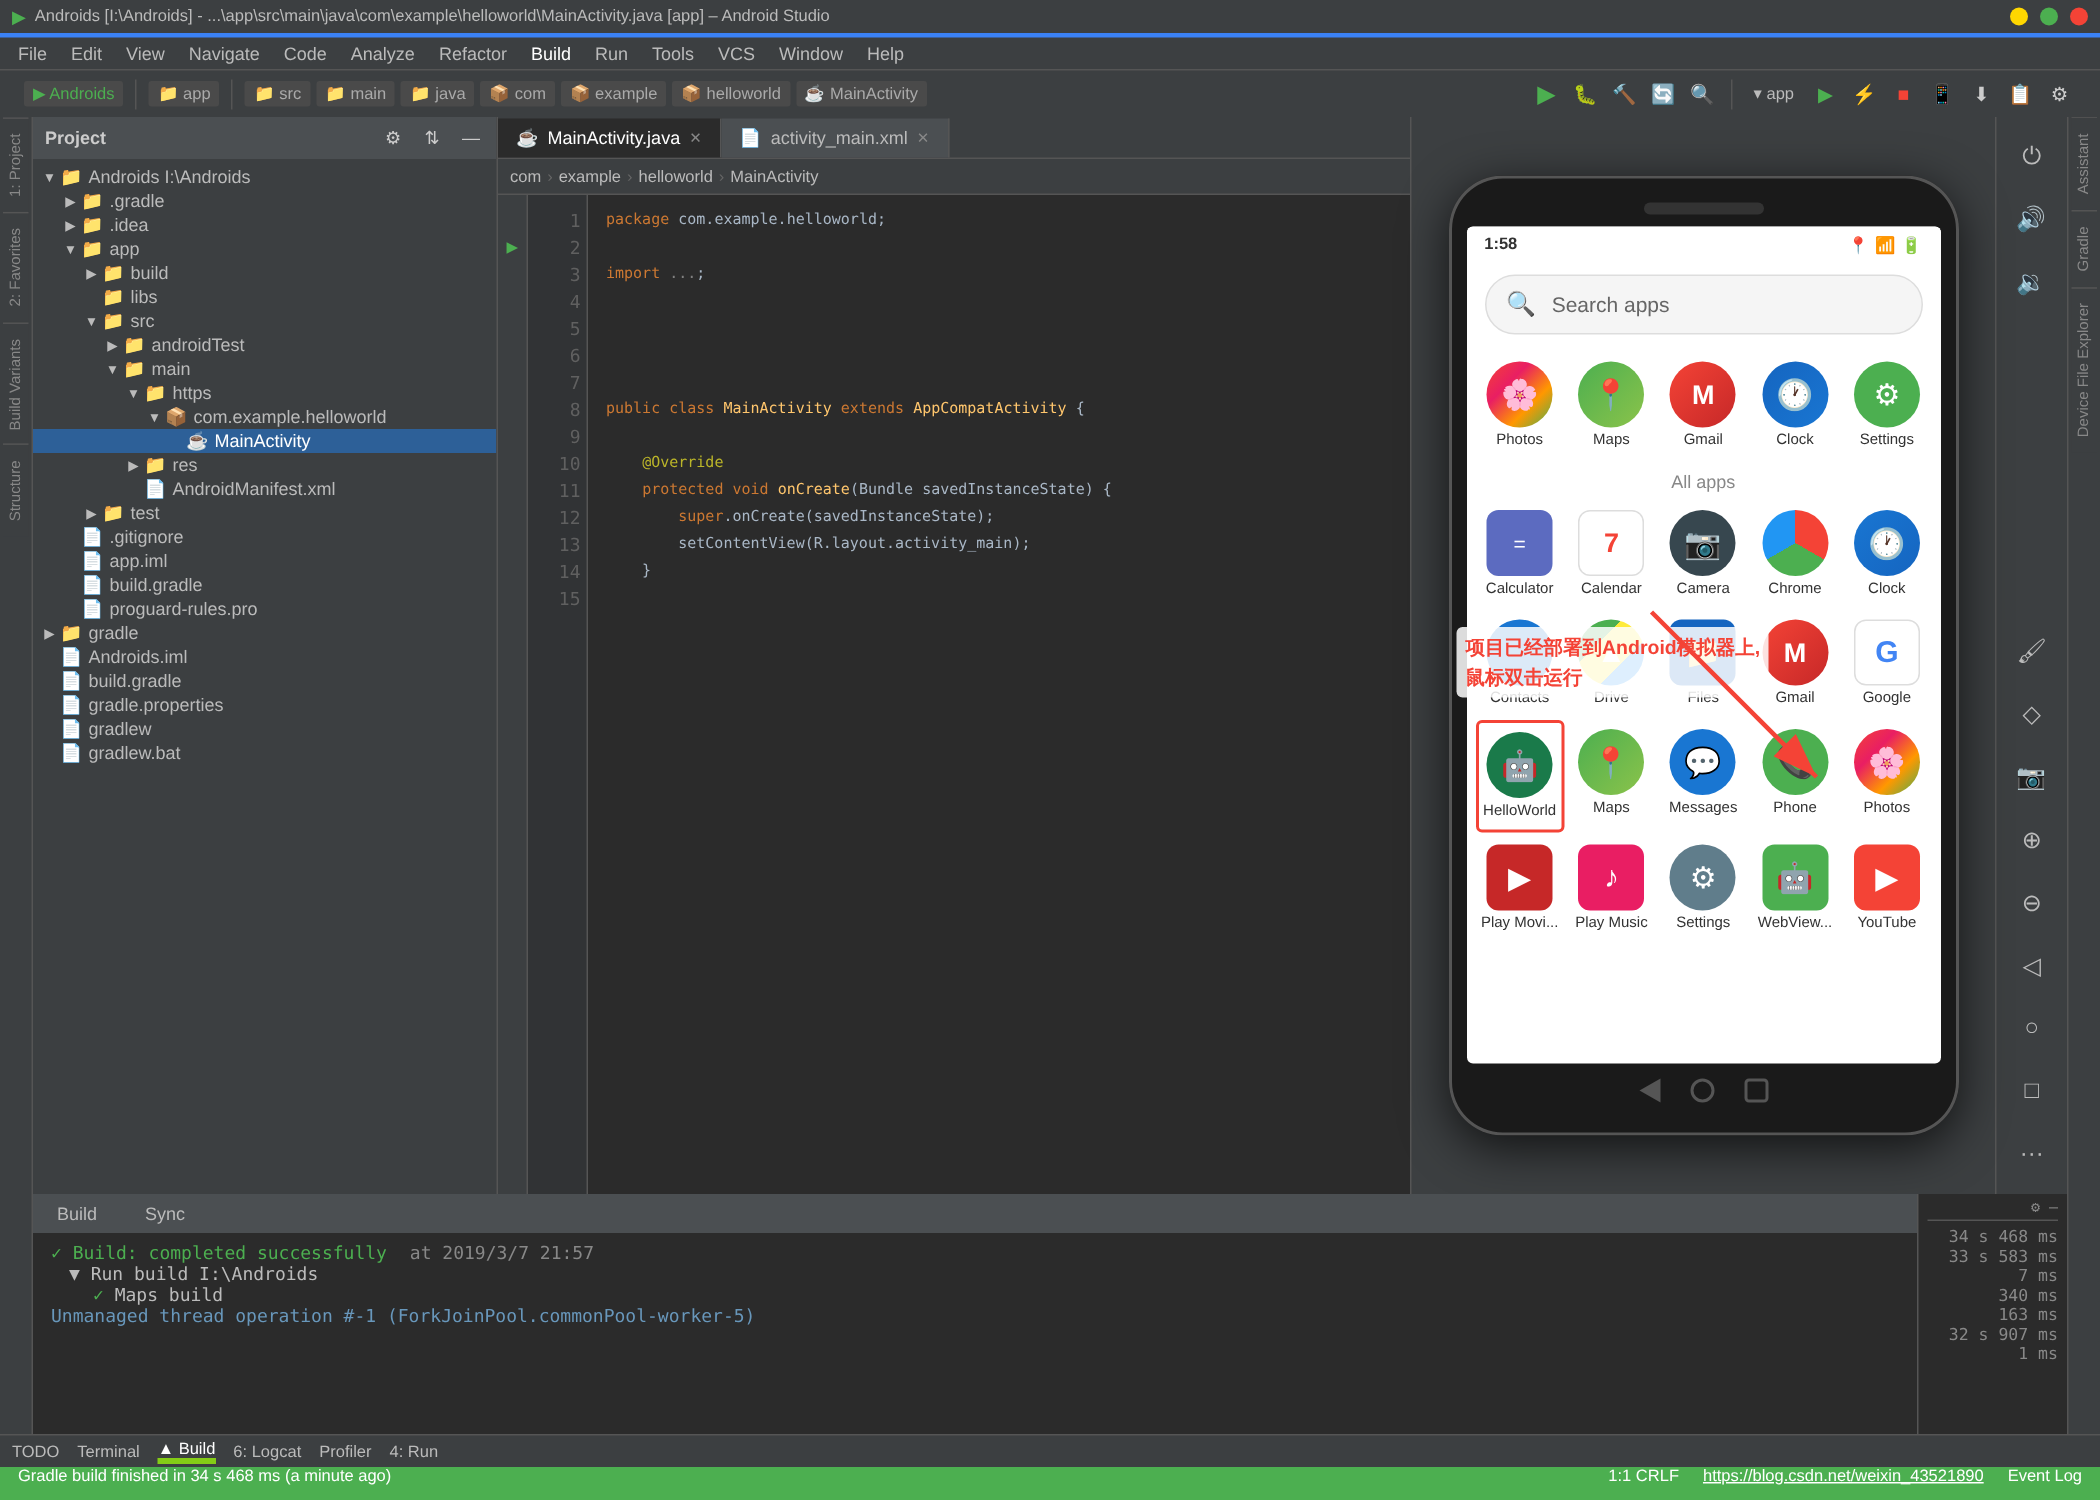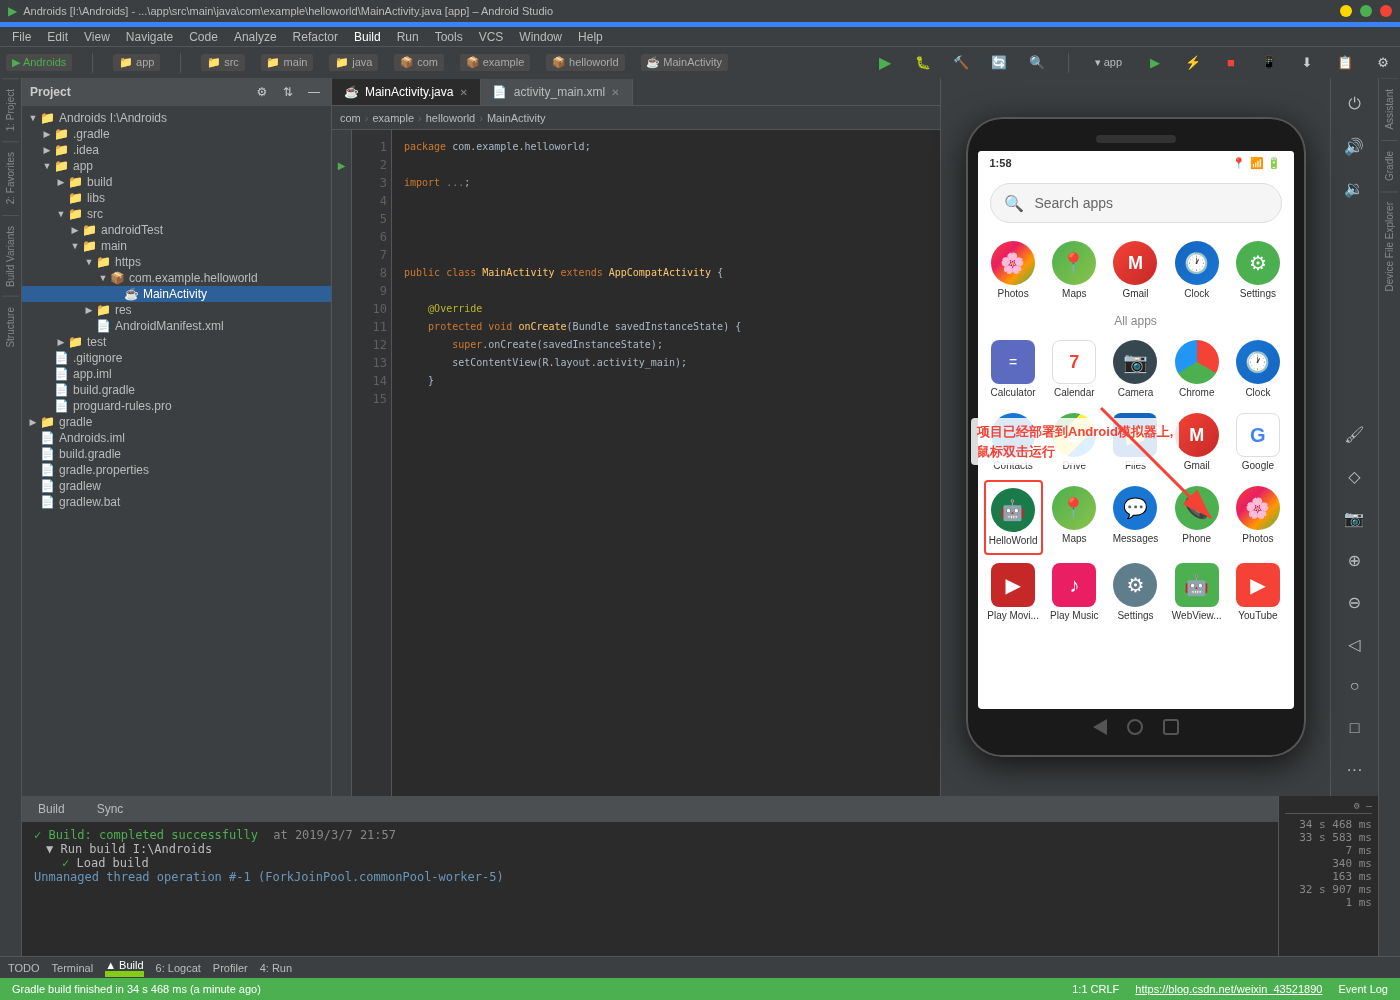--- a/index.html
+++ b/index.html
@@ -32,35 +32,35 @@
 
     
     #menubar {
       height: 24px;
       background: #3c3f41;
       display: flex;
       align-items: center;
       padding: 0 4px;
       font-size: 12px;
       color: #bbb;
-      border-top: 5px solid #3b82f6;
+      border-top: 3px solid #3b82f6;
     }
     #menubar .menu-item {
       padding: 2px 8px;
       cursor: pointer;
     }
 
     
     #toolbar {
       height: 32px;
       background: #3c3f41;
       display: flex;
       align-items: center;
-      padding: 0 6px;
-      gap: 16px;
+      padding: 0 16px;
+      gap: 4px;
       border-top: 1px solid #555;
     }
     .toolbar-label {
       background: #4a4a4a;
       color: #aaa;
       font-size: 11px;
       padding: 2px 6px;
       border-radius: 2px;
       cursor: pointer;
     }
@@ -194,21 +194,20 @@
     .build-success { color: #4CAF50; }
     .build-info { color: #6897bb; }
     .build-run { color: #bbb; }
     .build-task { color: #4CAF50; }
 
     
     #statusbar {
       height: 22px;
       background: #4CAF50;
       display: flex;
-      align-items: center;
       padding: 0 12px;
       font-size: 11px;
       color: #fff;
       justify-content: space-between;
     }
     #statusbar-right { display: flex; gap: 16px; }
 
     
     #breadcrumb {
       height: 24px;
@@ -948,21 +947,21 @@
           <div id="build-output">
             <div class="build-success">
               <span>✓ </span><span>Build: completed successfully</span>
               <span style="color:#888;margin-left:8px">at 2019/3/7 21:57</span>
             </div>
             <div style="margin-left:12px">
               <div class="build-run">
                 <span>▼ </span><span>Run build  I:\Androids</span>
               </div>
               <div style="margin-left:16px">
-                <div><span class="build-task">✓ </span><span>Load build</span></div>
+                <div><span class="build-task">✓ </span><span>Maps build</span></div>
               </div>
             </div>
             <div class="build-info">Unmanaged thread operation #-1 (ForkJoinPool.commonPool-worker-5)</div>
           </div>
         </div>
         <div id="timing-panel">
           <div style="color:#888;font-size:10px;text-align:right;border-bottom:1px solid #555;padding-bottom:2px;margin-bottom:4px">⚙ —</div>
           <div class="timing-row">34 s 468 ms</div>
           <div class="timing-row">33 s 583 ms</div>
           <div class="timing-row">7 ms</div>
@@ -977,21 +976,21 @@
     <div style="width:22px;background:#3c3f41;border-left:1px solid #555;display:flex;flex-direction:column;align-items:center;">
       <div class="side-tab-label">Assistant</div>
       <div class="side-tab-label">Gradle</div>
       <div class="side-tab-label">Device File Explorer</div>
     </div>
   </div>
 
   <div style="height:22px;background:#3c3f41;border-top:1px solid #555;display:flex;align-items:center;padding:0 8px;gap:12px;">
     <span style="font-size:11px;color:#bbb;cursor:pointer">TODO</span>
     <span style="font-size:11px;color:#bbb;cursor:pointer">Terminal</span>
-    <span style="font-size:11px;color:#fff;cursor:pointer;border-bottom:6px solid #84cc16">▲ Build</span>
+    <span style="font-size:11px;color:#fff;cursor:pointer;border-bottom:4px solid #84cc16">▲ Build</span>
     <span style="font-size:11px;color:#bbb;cursor:pointer">6: Logcat</span>
     <span style="font-size:11px;color:#bbb;cursor:pointer">Profiler</span>
     <span style="font-size:11px;color:#bbb;cursor:pointer">4: Run</span>
   </div>
 
   <div id="statusbar">
     <span>
       <span>Gradle build finished in 34 s 468 ms (a minute ago)</span>
     </span>
     <div id="statusbar-right">

